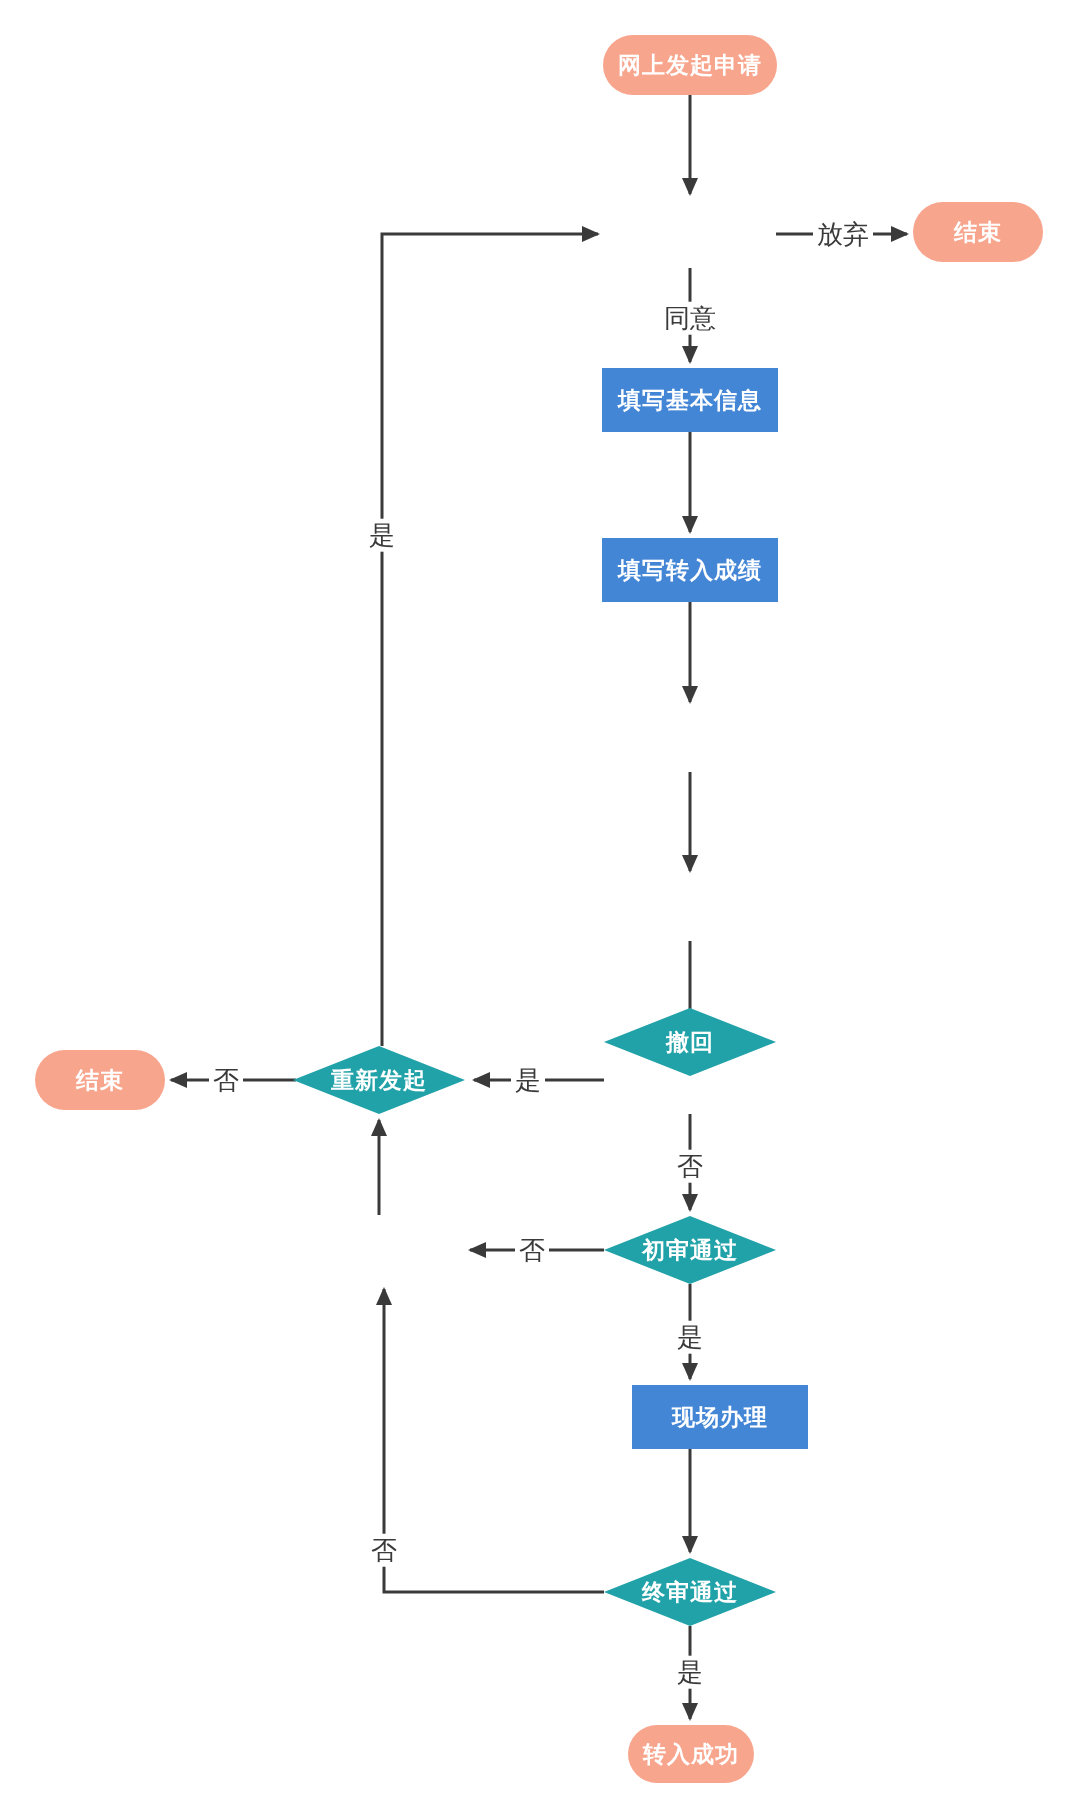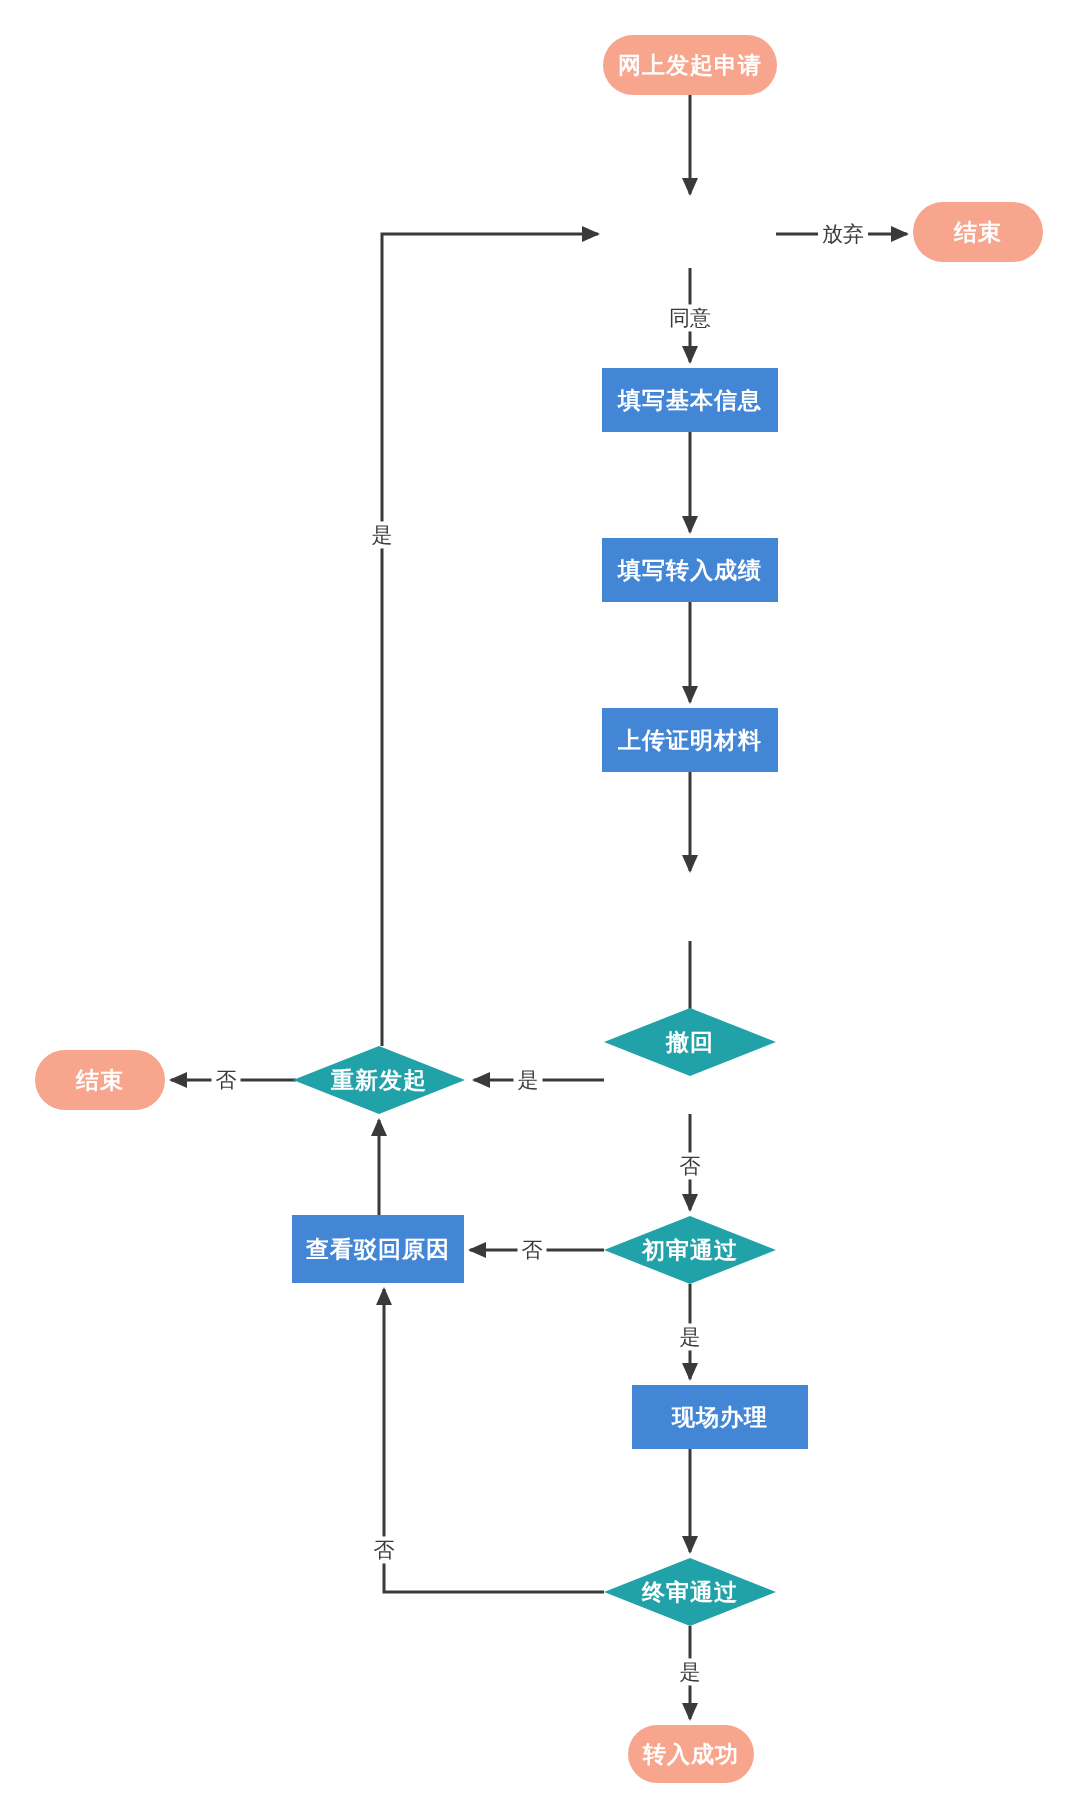--- a/index.html
+++ b/index.html
@@ -24,21 +24,21 @@
   .process{background:var(--process,#4486d6);}
   .decision{
     background:var(--decision,#21a2a8);
     clip-path:polygon(50% 0,100% 50%,50% 100%,0 50%);
   }
   .edge-label{
     position:absolute;
     transform:translate(-50%,-50%);
     background:var(--page,#ffffff);
     color:var(--label,#3a3a3a);
-    font-size:21px;line-height:1.1;
+    font-size:26px;line-height:1.1;
     padding:2px 4px;white-space:nowrap;
   }
 </style>
 </head>
 <body>
 
 <div class="canvas">
 
   <svg class="wires" viewBox="0 0 1080 1819">
     <defs>
@@ -75,44 +75,38 @@
   </div>
 
   <div class="node process" style="left:602px;top:538px;width:176px;height:64px">
     <span>填写转入成绩</span>
   </div>
 
   <div class="node process" style="left:602px;top:368px;width:176px;height:64px">
     <span>填写基本信息</span>
   </div>
 
-  <div class="node process" style="left:602px;top:708px;width:176px;height:64px">
-    <span>上传证明材料</span>
-  </div>
 
 
   <div class="node decision" style="left:604px;top:1008px;width:172px;height:68px">
     <span>撤回</span>
   </div>
 
   <div class="node decision" style="left:293px;top:1046px;width:172px;height:68px">
     <span>重新发起</span>
   </div>
 
   <div class="node terminal" style="left:35px;top:1050px;width:130px;height:60px">
     <span>结束</span>
   </div>
 
   <div class="node decision" style="left:604px;top:1216px;width:172px;height:68px">
     <span>初审通过</span>
   </div>
 
-  <div class="node process" style="left:292px;top:1215px;width:172px;height:68px">
-    <span>查看驳回原因</span>
-  </div>
 
   <div class="node process" style="left:632px;top:1385px;width:176px;height:64px">
     <span>现场办理</span>
   </div>
 
   <div class="node decision" style="left:604px;top:1558px;width:172px;height:68px">
     <span>终审通过</span>
   </div>
 
   <div class="node terminal" style="left:628px;top:1725px;width:126px;height:58px">

